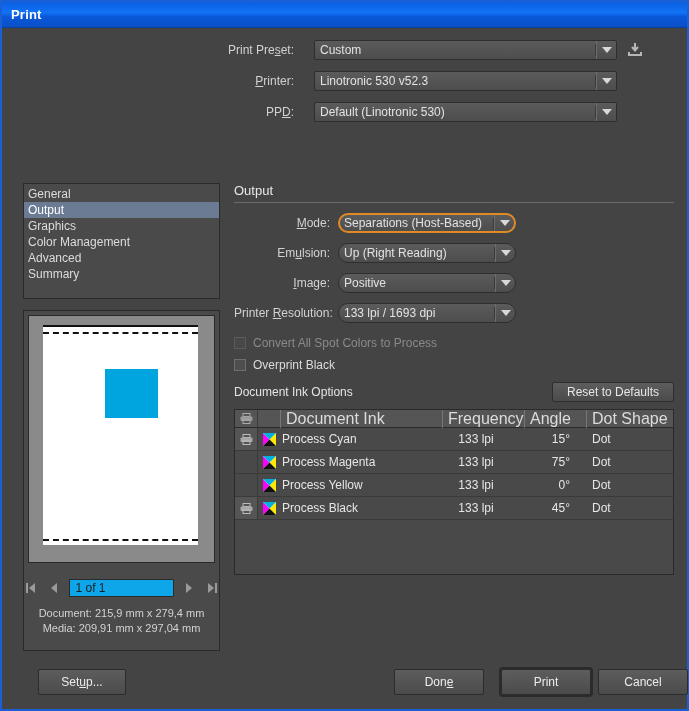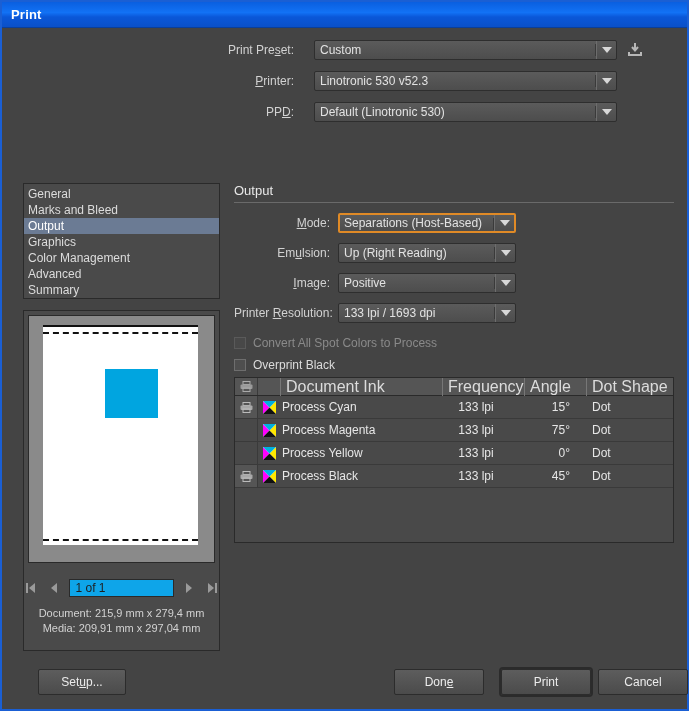--- a/index.html
+++ b/index.html
@@ -160,21 +160,21 @@
   #section-rule { height: 1px; background: #6a6a6a; margin-bottom: 10px; }
 
   .out-row {
     display: flex; align-items: center;
     height: 20px; margin-bottom: 10px;
   }
   .out-label {
     width: 104px; text-align: right; padding-right: 8px;
     color: #d2d2d2; font-size: 12px; white-space: nowrap;
   }
-  .combo-w178 { width: 178px; }
+  .combo-w178 { width: 178px; border-radius: 10px; }
 
   
   .chk-row { display: flex; align-items: center; height: 19px; margin-bottom: 3px; }
   .chk-box {
     width: 12px; height: 12px;
     background: #4e4e4e;
     border: 1px solid #6e6e6e;
     margin-right: 7px; flex: none;
   }
   .chk-lbl { color: #dcdcdc; font-size: 12px; }
@@ -286,21 +286,20 @@
           <span class="cbtn">
               <span class="arrow-dn"></span>
             </span>
         </div>
       </div>
 
     </div>
 
     <div id="nav-list">
       <div class="nav-item">General</div>
-      <div class="nav-item">Marks and Bleed</div>
       <div class="nav-item selected">Output</div>
       <div class="nav-item">Graphics</div>
       <div class="nav-item">Color Management</div>
       <div class="nav-item">Advanced</div>
       <div class="nav-item">Summary</div>
     </div>
 
     <div id="preview-panel">
       <div id="preview-stage">
         <div id="preview-page">
@@ -381,20 +380,24 @@
       <div class="chk-row disabled">
         <span class="chk-box"></span>
         <span class="chk-lbl">Convert All Spot Colors to Process</span>
       </div>
 
       <div class="chk-row">
         <span class="chk-box"></span>
         <span class="chk-lbl">Overprint Black</span>
       </div>
 
+      <div id="ink-head">
+        <span id="ink-head-label">Document Ink Options</span>
+        <span id="reset-defaults">Reset to Defaults</span>
+      </div>
 
       <div id="ink-table">
         <div class="tbl-head">
           <span class="c-print">
             <svg width="13" height="11" viewBox="0 0 13 11">
               <rect x="3" y="0.5" width="7" height="3" fill="none" stroke="#aaa"></rect>
               <rect x="0.5" y="3.5" width="12" height="4.5" rx="1" fill="#9a9a9a"></rect>
               <rect x="3" y="7" width="7" height="3.5" fill="none" stroke="#aaa"></rect>
             </svg>
           </span>

